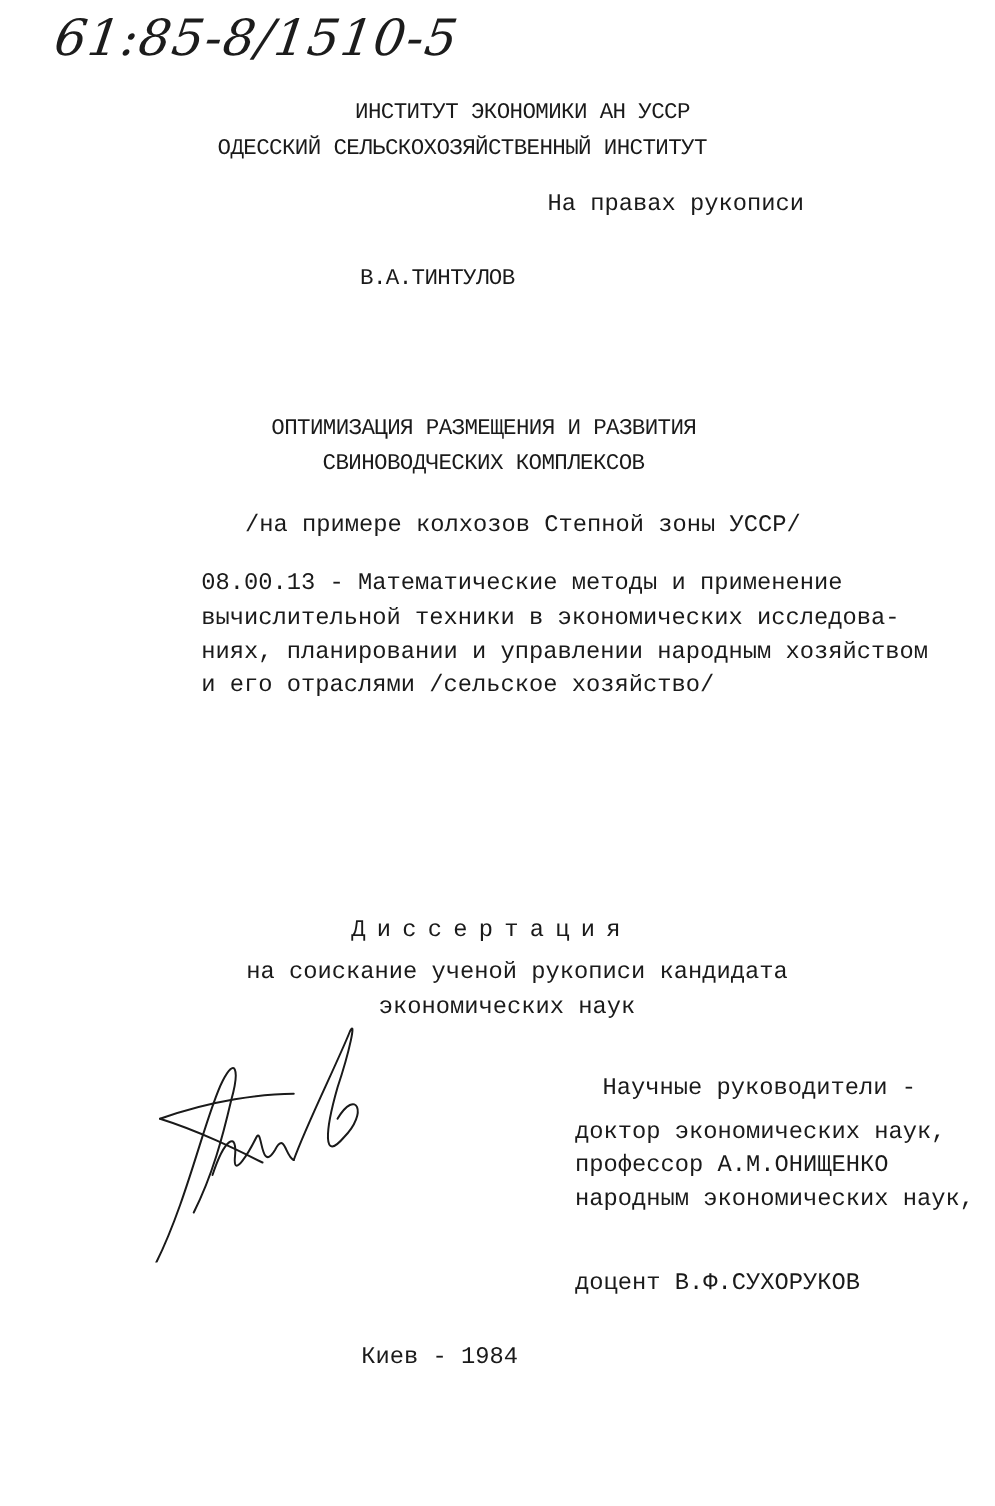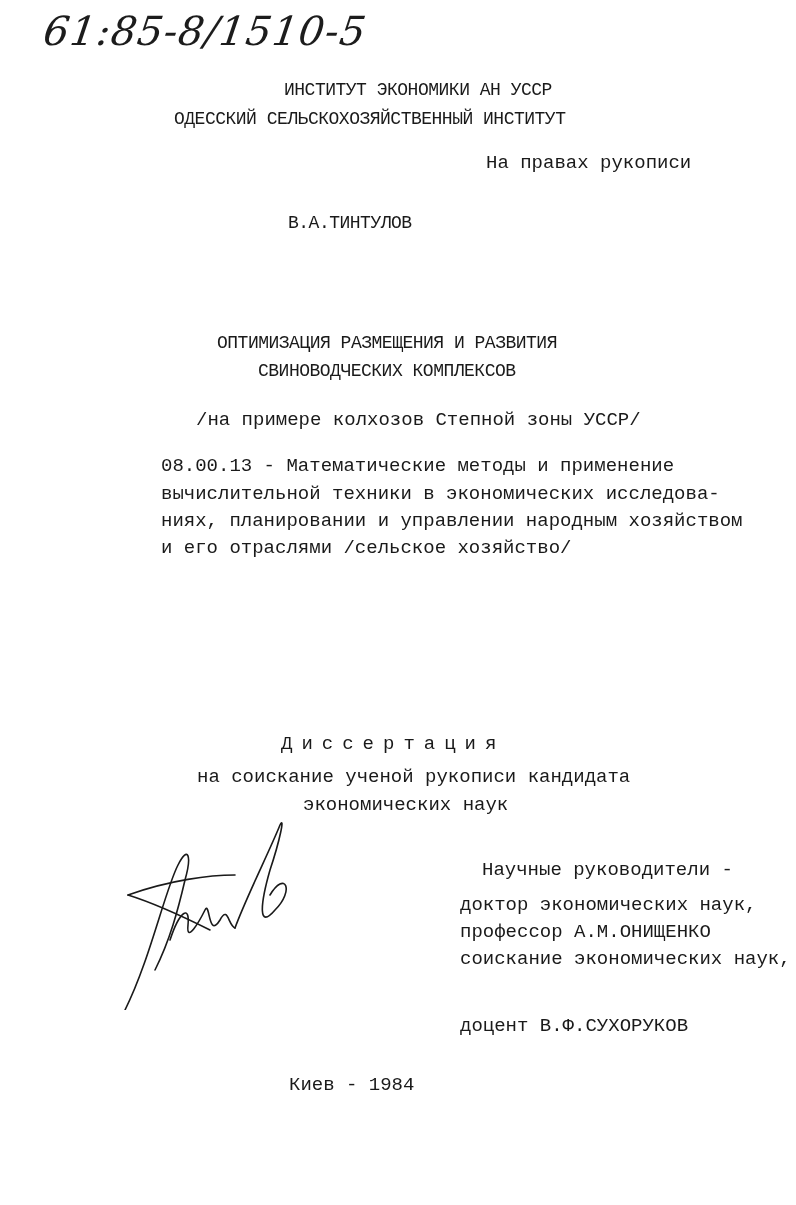--- a/index.html
+++ b/index.html
@@ -19,21 +19,21 @@
   svg.sig { position: absolute; left: 110px; top: 810px; }
 </style>
 </head>
 <body>
 
 <div class="hand">61:85-8/1510-5</div>
 
 <div class="t caps" style="left:253px; top:77px;margin-left:31px;">ИНСТИТУТ ЭКОНОМИКИ АН УССР</div>
 <div class="t caps" style="left:174px; top:106px;">ОДЕССКИЙ СЕЛЬСКОХОЗЯЙСТВЕННЫЙ ИНСТИТУТ</div>
 
-<div class="t" style="left:438px; top:150px;margin-left:48px;">На правах рукописи</div>
+<div class="t" style="left:438px; top:150px;">На правах рукописи</div>
 
 <div class="t caps" style="left:288px; top:210px;">В.А.ТИНТУЛОВ</div>
 
 <div class="t caps" style="left:217px; top:330px;">ОПТИМИЗАЦИЯ РАЗМЕЩЕНИЯ И РАЗВИТИЯ</div>
 <div class="t caps" style="left:258px; top:358px;">СВИНОВОДЧЕСКИХ КОМПЛЕКСОВ</div>
 
 <div class="t" style="left:196px; top:407px;">/на примере колхозов Степной зоны УССР/</div>
 
 <div class="t" style="left:161px; top:453px;">08.00.13 - Математические методы и применение</div>
 <div class="t" style="left:161px; top:481px;">вычислительной техники в экономических исследова-</div>
@@ -50,16 +50,16 @@
     <path d="M18 85 C 60 70, 100 65, 125 65"></path>
     <path d="M18 85 C 50 95, 80 110, 100 120"></path>
     <path d="M60 130 C 70 100, 80 95, 78 115 C 76 135, 90 110, 95 100 C 100 90, 98 130, 110 110 C 118 95, 118 115, 125 118"></path>
     <path d="M125 118 C 135 90, 160 40, 170 15 C 175 5, 170 30, 160 60 C 150 95, 148 120, 165 100 C 185 80, 175 60, 160 85"></path>
   </g>
 </svg>
 
 <div class="t" style="left:482px; top:857px;">Научные руководители -</div>
 <div class="t" style="left:460px; top:892px;">доктор экономических наук,</div>
 <div class="t" style="left:460px; top:919px;">профессор А.М.ОНИЩЕНКО</div>
-<div class="t" style="left:460px; top:946px;">соискание экономических наук,</div>
+<div class="t" style="left:460px; top:946px;">народным экономических наук,</div>
 <div class="t" style="left:460px; top:973px;margin-top:40px;">доцент В.Ф.СУХОРУКОВ</div>
 
 <div class="t" style="left:289px; top:1072px;">Киев - 1984</div>
 
 </body></html>

